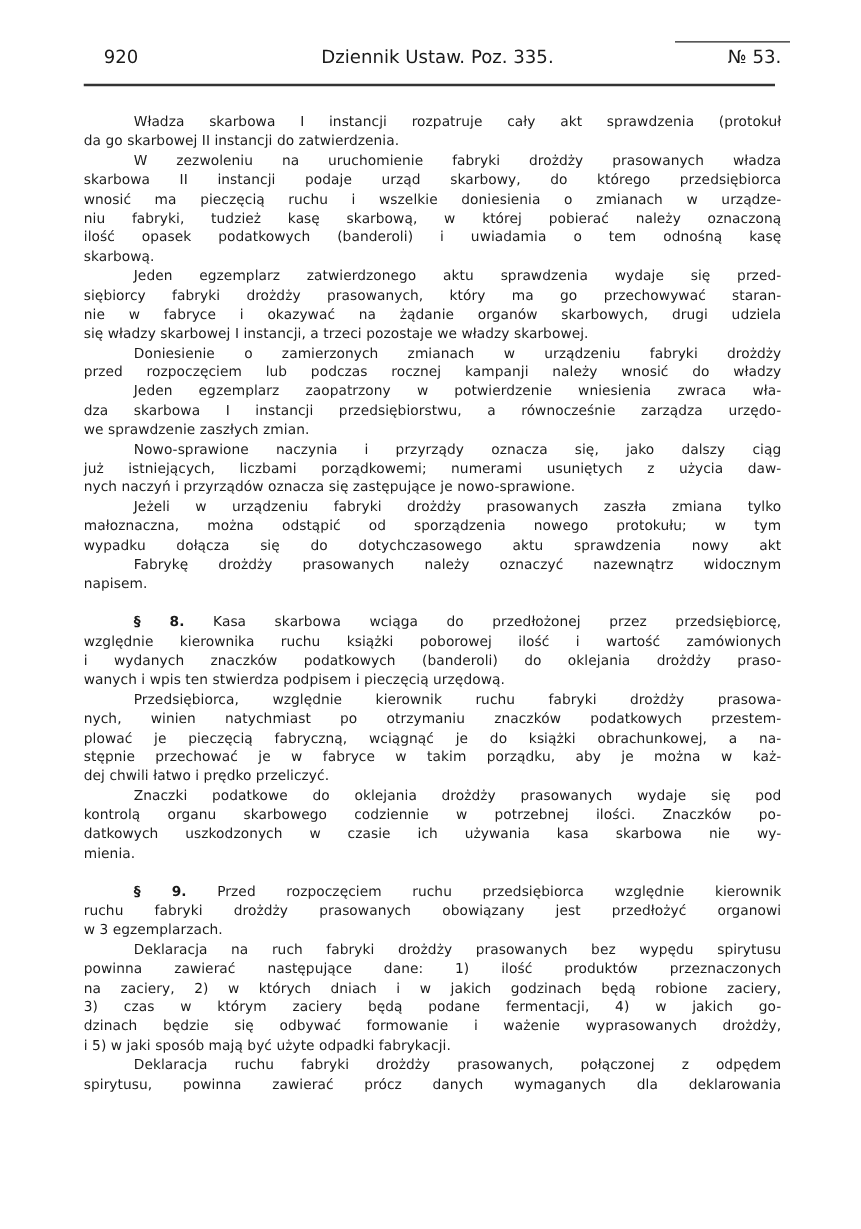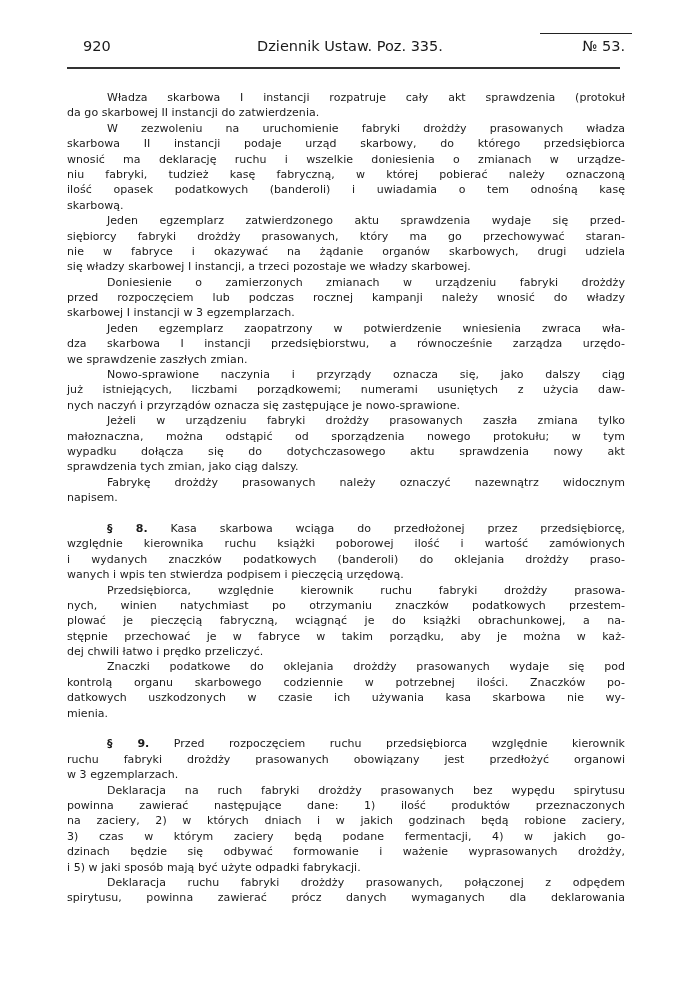--- a/index.html
+++ b/index.html
@@ -97,51 +97,49 @@
   <div class="header-rule"></div>
 
   <div class="body" id="doc-body">
       <div class="para">
         <span class="line indent">Władza skarbowa I instancji rozpatruje cały akt sprawdzenia (protokuł</span>
         <span class="line last">da go skarbowej II instancji do zatwierdzenia.</span>
       </div>
       <div class="para">
         <span class="line indent">W zezwoleniu na uruchomienie fabryki drożdży prasowanych władza</span>
         <span class="line">skarbowa II instancji podaje urząd skarbowy, do którego przedsiębiorca</span>
-        <span class="line">wnosić ma deklarację ruchu i wszelkie doniesienia o zmianach w urządze-</span>
-        <span class="line">niu fabryki, tudzież kasę fabryczną, w której pobierać należy oznaczoną</span>
+        <span class="line">wnosić ma pieczęcią ruchu i wszelkie doniesienia o zmianach w urządze-</span>
+        <span class="line">niu fabryki, tudzież kasę skarbową, w której pobierać należy oznaczoną</span>
         <span class="line">ilość opasek podatkowych (banderoli) i uwiadamia o tem odnośną kasę</span>
         <span class="line last">skarbową.</span>
       </div>
       <div class="para">
         <span class="line indent">Jeden egzemplarz zatwierdzonego aktu sprawdzenia wydaje się przed-</span>
         <span class="line">siębiorcy fabryki drożdży prasowanych, który ma go przechowywać staran-</span>
         <span class="line">nie w fabryce i okazywać na żądanie organów skarbowych, drugi udziela</span>
         <span class="line last">się władzy skarbowej I instancji, a trzeci pozostaje we władzy skarbowej.</span>
       </div>
       <div class="para">
         <span class="line indent">Doniesienie o zamierzonych zmianach w urządzeniu fabryki drożdży</span>
         <span class="line">przed rozpoczęciem lub podczas rocznej kampanji należy wnosić do władzy</span>
-        <span class="line last">skarbowej I instancji w 3 egzemplarzach.</span>
       </div>
       <div class="para">
         <span class="line indent">Jeden egzemplarz zaopatrzony w potwierdzenie wniesienia zwraca wła-</span>
         <span class="line">dza skarbowa I instancji przedsiębiorstwu, a równocześnie zarządza urzędo-</span>
         <span class="line last">we sprawdzenie zaszłych zmian.</span>
       </div>
       <div class="para">
         <span class="line indent">Nowo-sprawione naczynia i przyrządy oznacza się, jako dalszy ciąg</span>
         <span class="line">już istniejących, liczbami porządkowemi; numerami usuniętych z użycia daw-</span>
         <span class="line last">nych naczyń i przyrządów oznacza się zastępujące je nowo-sprawione.</span>
       </div>
       <div class="para">
         <span class="line indent">Jeżeli w urządzeniu fabryki drożdży prasowanych zaszła zmiana tylko</span>
         <span class="line">małoznaczna, można odstąpić od sporządzenia nowego protokułu; w tym</span>
         <span class="line">wypadku dołącza się do dotychczasowego aktu sprawdzenia nowy akt</span>
-        <span class="line last">sprawdzenia tych zmian, jako ciąg dalszy.</span>
       </div>
       <div class="para">
         <span class="line indent">Fabrykę drożdży prasowanych należy oznaczyć nazewnątrz widocznym</span>
         <span class="line last">napisem.</span>
       </div>
       <span class="gap"></span>
       <div class="section">
         <span class="line indent"><span class="sec-num">§ 8.</span><span> Kasa skarbowa wciąga do przedłożonej przez przedsiębiorcę,</span></span>
         <div class="para">
           <span class="line">względnie kierownika ruchu książki poborowej ilość i wartość zamówionych</span>

